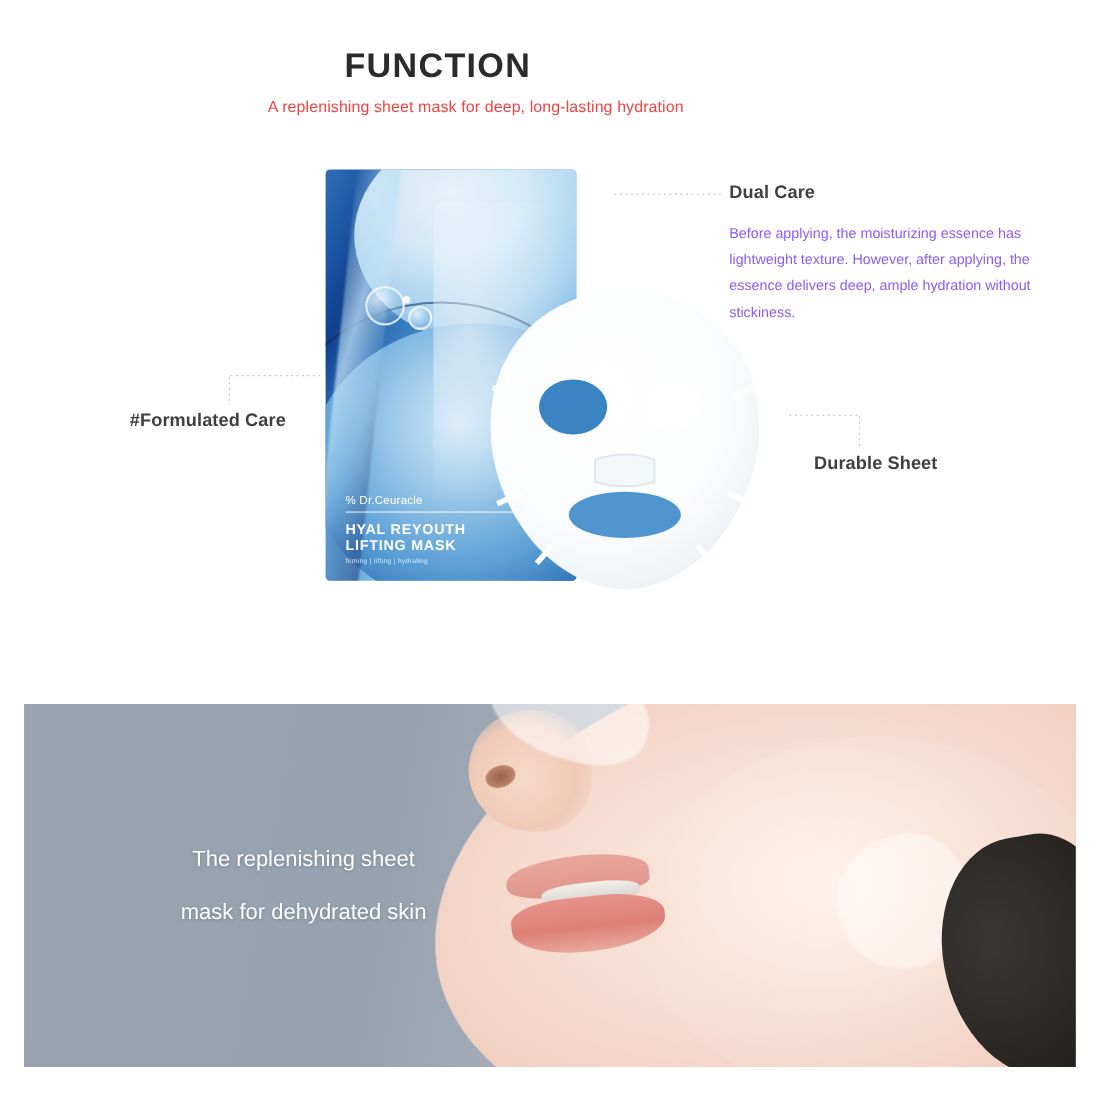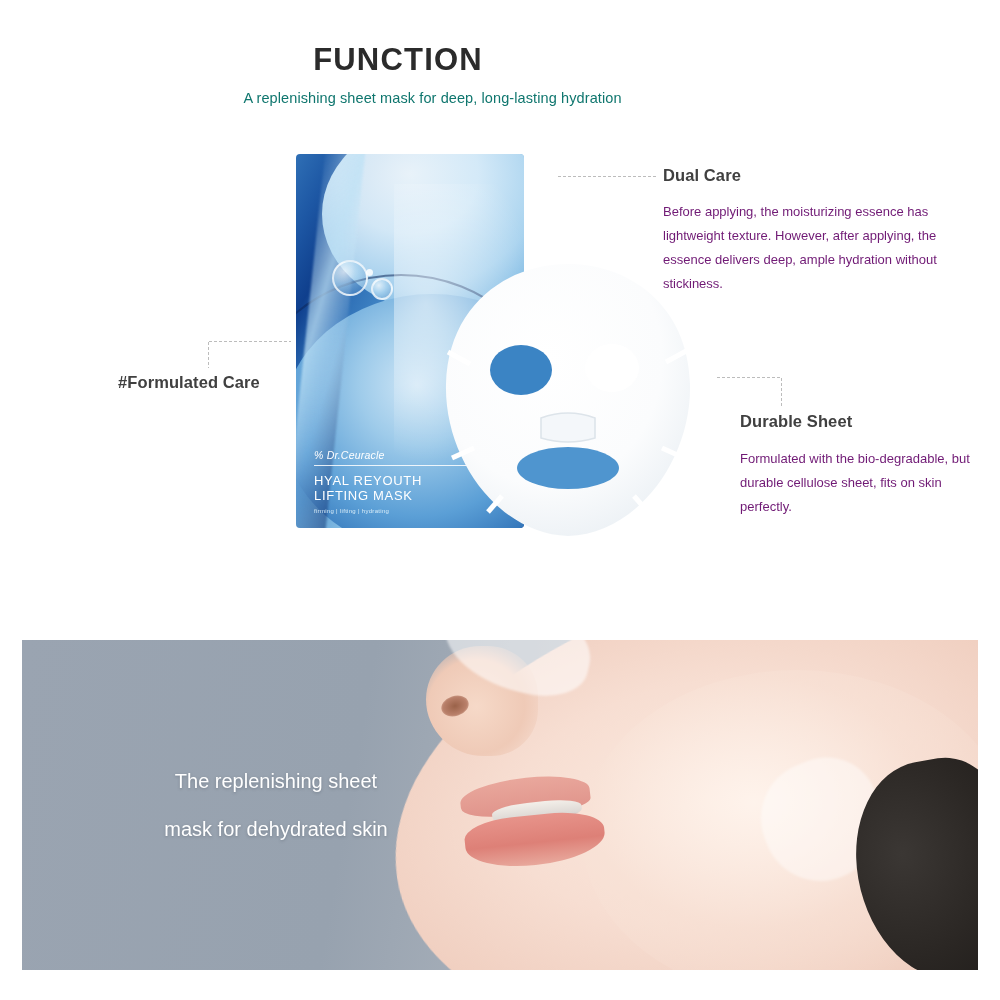--- a/index.html
+++ b/index.html
@@ -14,21 +14,21 @@
   
   .section-title {
     position: absolute; left: 0; top: 42px; width: 796px;
     text-align: center;
     font-size: 31px; font-weight: 700; letter-spacing: 1.2px;
     color: #2b2b2b;
   }
   .section-subtitle {
     position: absolute; left: 0; top: 90px; width: 865px;
     text-align: center;
-    font-size: 14.5px; font-weight: 400; color: #0f766e;
+    font-size: 14.5px; font-weight: 400; color: #ef4444;
     letter-spacing: 0.1px;
   }
 
   
   .product-box {
     position: absolute; left: 296px; top: 154px;
     width: 228px; height: 374px;
     border-radius: 4px;
     overflow: hidden;
     background: linear-gradient(118deg,
@@ -79,27 +79,27 @@
   }
   .pb-gloss {
     position: absolute; right: -30px; top: 30px;
     width: 160px; height: 300px;
     background: radial-gradient(ellipse at 20% 40%,
         rgba(255,255,255,.55) 0%, rgba(255,255,255,0) 62%);
   }
   .pb-label { position: absolute; left: 18px; bottom: 14px; color: #fff; }
   .pb-brand {
     font-size: 10.5px; font-weight: 400; letter-spacing: .2px;
-    margin-bottom: 4px; white-space: nowrap; font-style: italic;
+    margin-bottom: 4px; white-space: nowrap;
   }
   .pb-rule {
     width: 162px; height: 1px; background: rgba(255,255,255,.85); margin: 2px 0 7px 0;
   }
   .pb-name {
-    font-size: 13px; font-weight: 400; letter-spacing: .7px; line-height: 15px;
+    font-size: 13px; font-weight: 700; letter-spacing: .7px; line-height: 15px;
     white-space: nowrap;
   }
   .pb-tags {
     margin-top: 5px; font-size: 6px; font-weight: 400; letter-spacing: .3px;
     color: #d8ecf8; white-space: nowrap;
   }
 
   
   .mask-sheet {
     position: absolute; left: 442px; top: 262px;
@@ -108,21 +108,21 @@
   .mask-sheet svg { display:block; width: 100%; height: 100%; }
 
   
   .callout-title {
     position: absolute;
     font-size: 16.5px; font-weight: 700; color: #404040;
     letter-spacing: .1px; white-space: nowrap;
   }
   .callout-body {
     position: absolute;
-    font-size: 13px; line-height: 24px; color: #701a75;
+    font-size: 13px; line-height: 24px; color: #8b5cf6;
   }
   #dual-care-title   { left: 663px; top: 166px; }
   #dual-care-body    { left: 663px; top: 200px; width: 290px; }
   #durable-title     { left: 740px; top: 412px; }
   #durable-body      { left: 740px; top: 447px; width: 250px; }
   #hydration-title   { left: 118px; top: 373px; }
   #hydration-body    { left: 95px; top: 408px; width: 190px; text-align: right; }
 
   
   .dot-h {
@@ -274,21 +274,20 @@
   <div class="dot-h" id="conn-dual-h"></div>
   <div class="dot-h" id="conn-durable-h"></div>
   <div class="dot-v" id="conn-durable-v"></div>
   <div class="dot-h" id="conn-hydration-h"></div>
   <div class="dot-v" id="conn-hydration-v"></div>
 
   <div class="callout-title" id="dual-care-title">Dual Care</div>
   <div class="callout-body" id="dual-care-body">Before applying, the moisturizing essence has lightweight texture. However, after applying, the essence delivers deep, ample hydration without stickiness.</div>
 
   <div class="callout-title" id="durable-title">Durable Sheet</div>
-  <div class="callout-body" id="durable-body">Formulated with the bio-degradable, but durable cellulose sheet, fits on skin perfectly.</div>
 
   <div class="callout-title" id="hydration-title">#Formulated Care</div>
 
   <div class="hero">
     <div class="hero-bg"></div>
     <div class="hero-face"></div>
     <div class="hero-cheek"></div>
     <div class="hero-nose"></div>
     <div class="hero-nostril"></div>
     <div class="hero-lip-top"></div>

